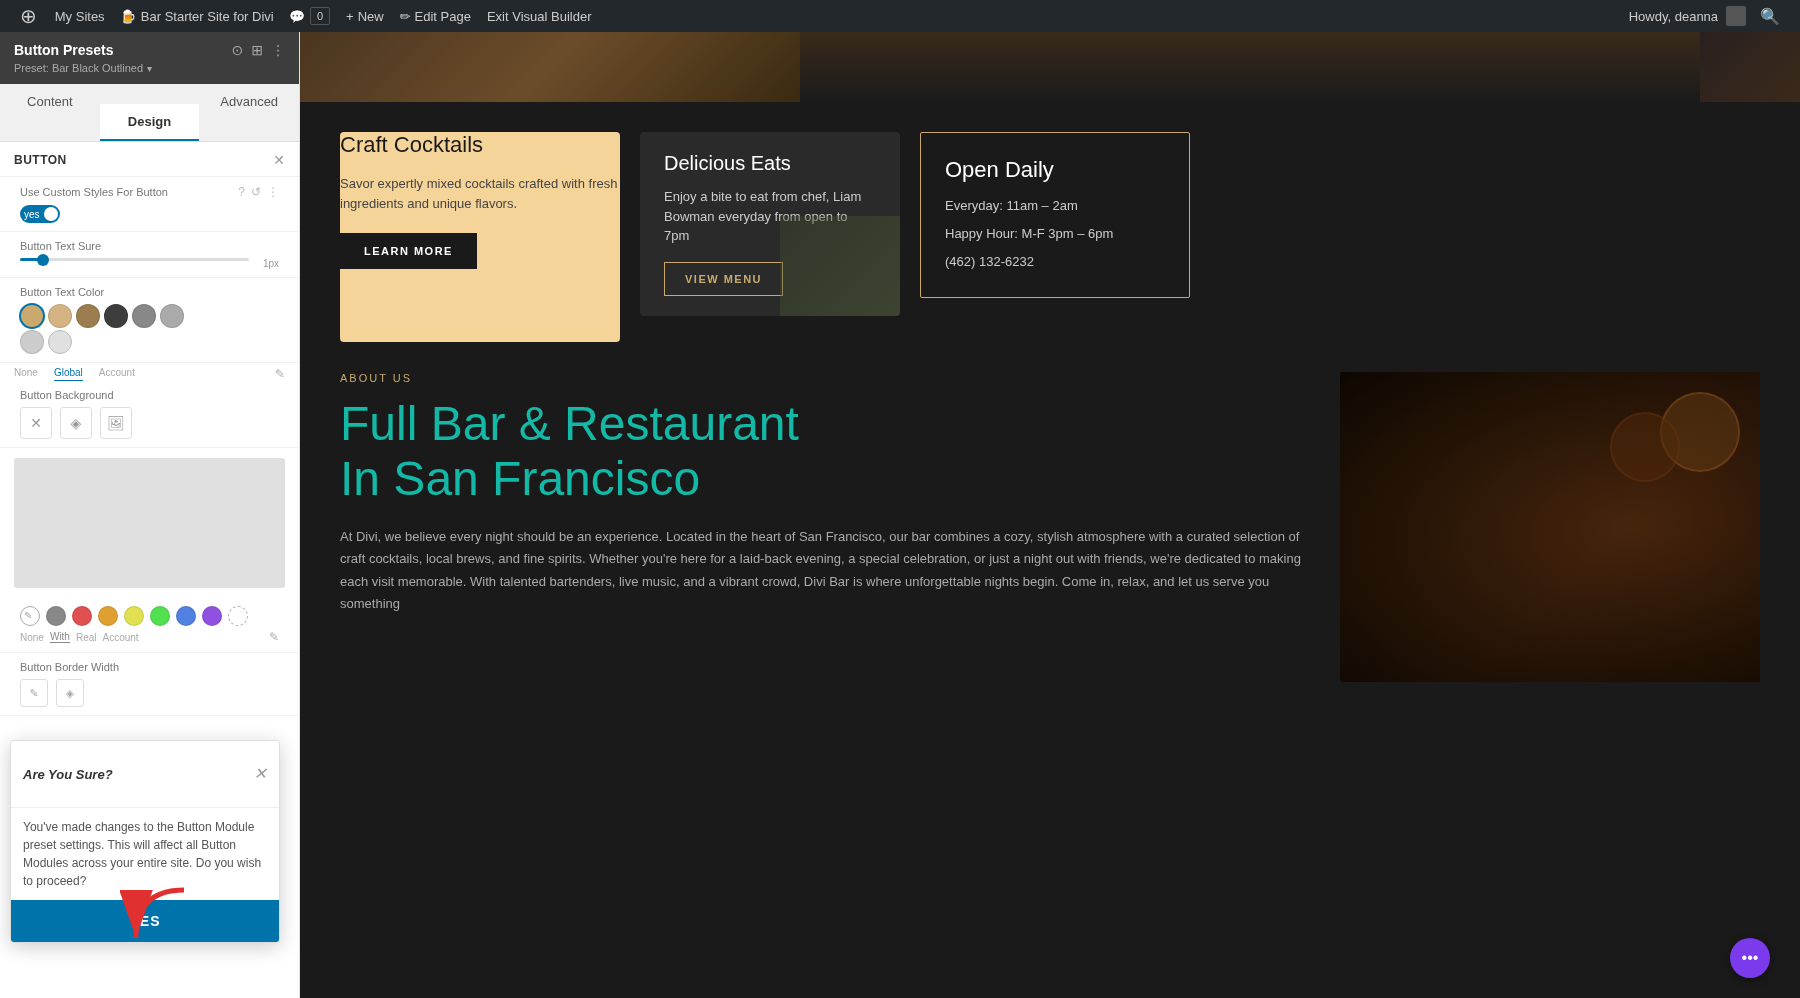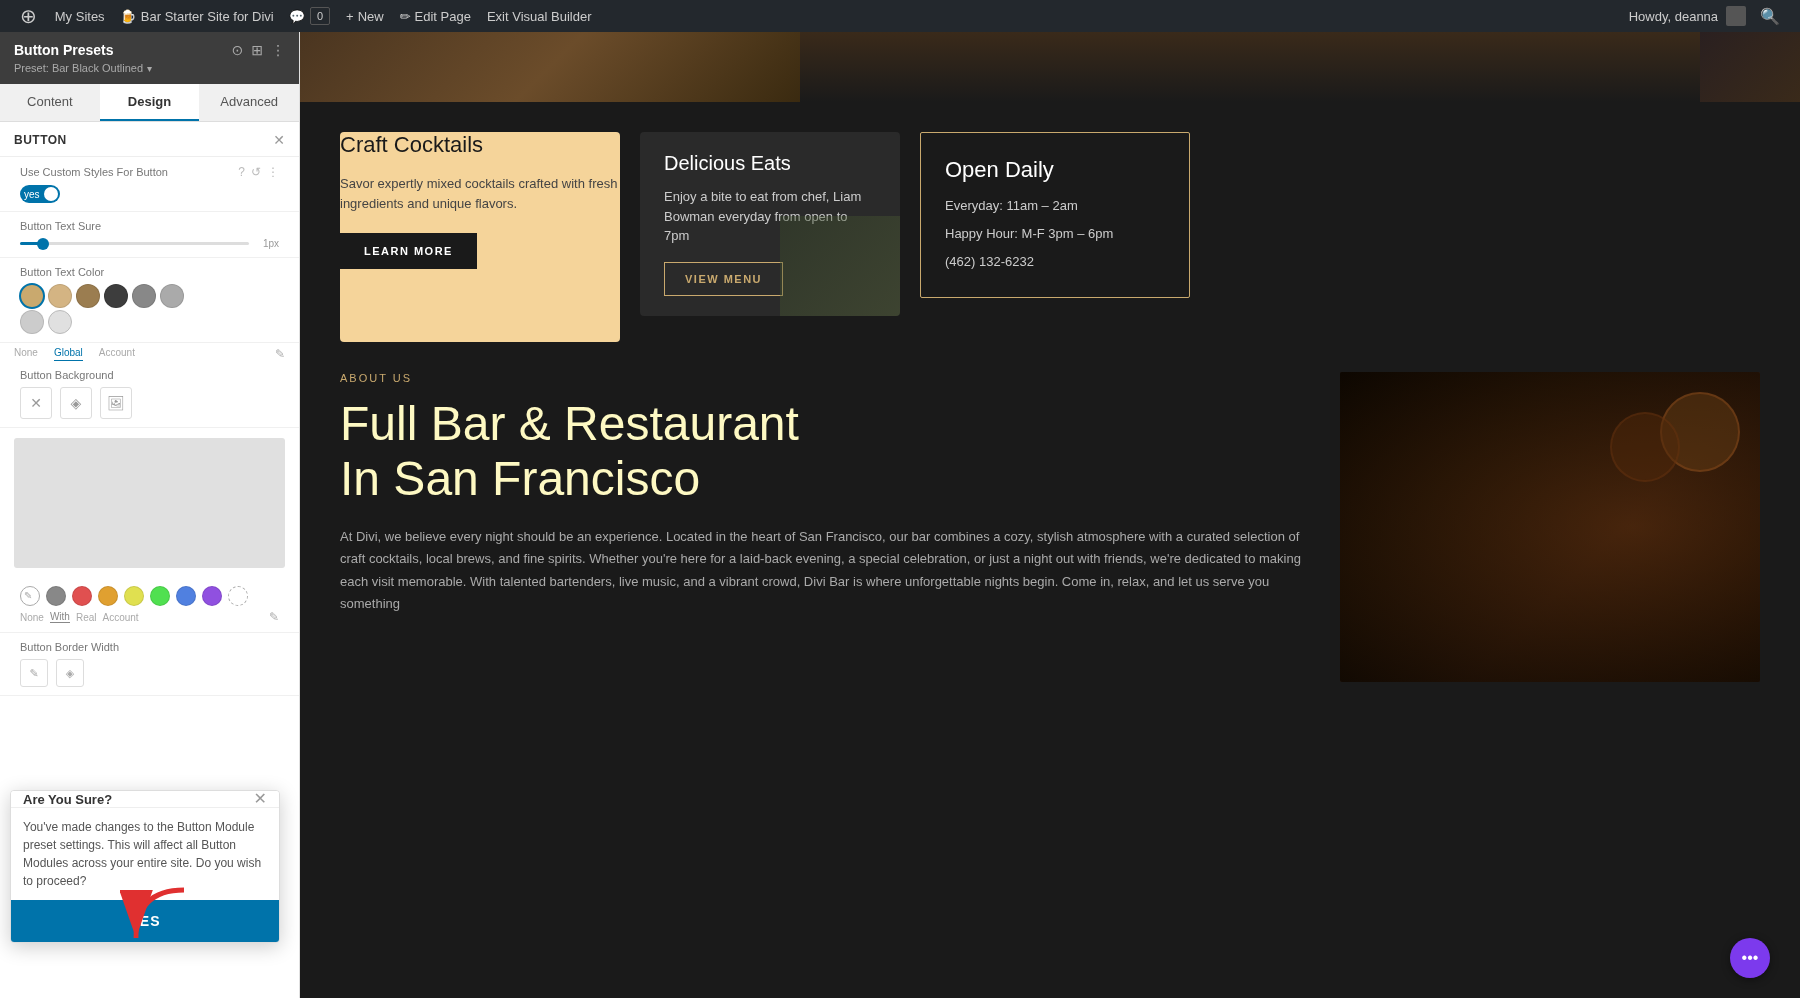--- a/index.html
+++ b/index.html
@@ -121,20 +121,21 @@
       font-size: 13px;
       color: #555;
       cursor: pointer;
       border-bottom: 2px solid transparent;
     }
     .panel-tab.active {
       background: #fff;
       color: #333;
       font-weight: 600;
       border-bottom: 2px solid #0073aa;
+      margin-top: 20px;
     }
 
     
     .panel-content {
       flex: 1;
       overflow-y: auto;
       padding: 0;
     }
 
     
@@ -206,21 +207,21 @@
     .toggle-label {
       font-size: 10px;
       color: #fff;
       position: absolute;
       left: 4px;
     }
 
     
     .slider-row {
       display: flex;
-      align-items: center;
+      align-items: flex-start;
       margin-top: 4px;
     }
     .slider-track {
       flex: 1;
       height: 3px;
       background: #ddd;
       border-radius: 2px;
       position: relative;
     }
     .slider-fill {
@@ -345,23 +346,24 @@
       border: 1px solid #ddd;
       border-radius: 4px;
       box-shadow: 0 4px 20px rgba(0,0,0,0.2);
       z-index: 200;
       overflow: hidden;
     }
     .dialog-header {
       display: flex;
       align-items: center;
       justify-content: space-between;
-      padding: 0 12px;
+      padding: 25px 12px;
       background: #fff;
       border-bottom: 1px solid #eee;
+      font-style: italic;
     }
     .dialog-title {
       font-size: 13px;
       font-weight: 700;
       color: #333;
     }
     .dialog-close {
       color: #999;
       font-size: 16px;
       cursor: pointer;
@@ -551,21 +553,21 @@
     }
     .about-label {
       font-size: 11px;
       color: #c9a96e;
       letter-spacing: 2px;
       text-transform: uppercase;
       margin-bottom: 12px;
     }
     .about-title {
       font-size: 48px;
-      color: #fef9c3;
+      color: #14b8a6;
       font-weight: 300;
       line-height: 1.15;
       margin-bottom: 20px;
     }
     .about-body {
       font-size: 13px;
       color: #aaa;
       line-height: 1.7;
     }
     .about-image {

